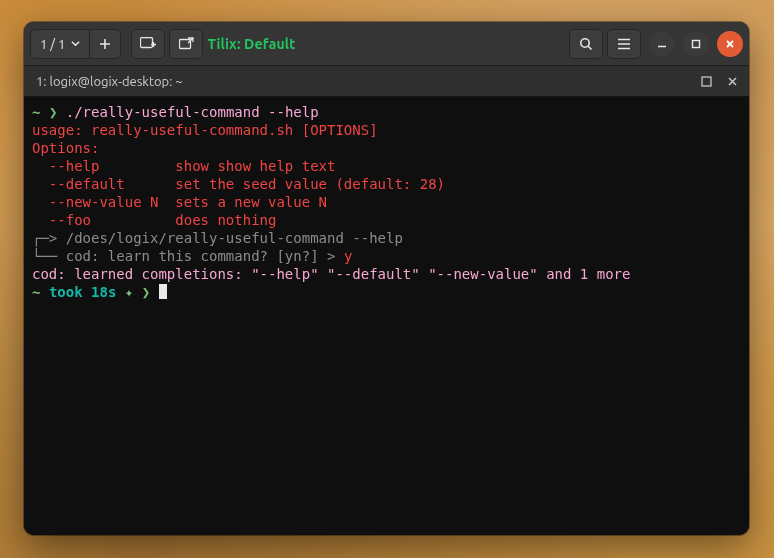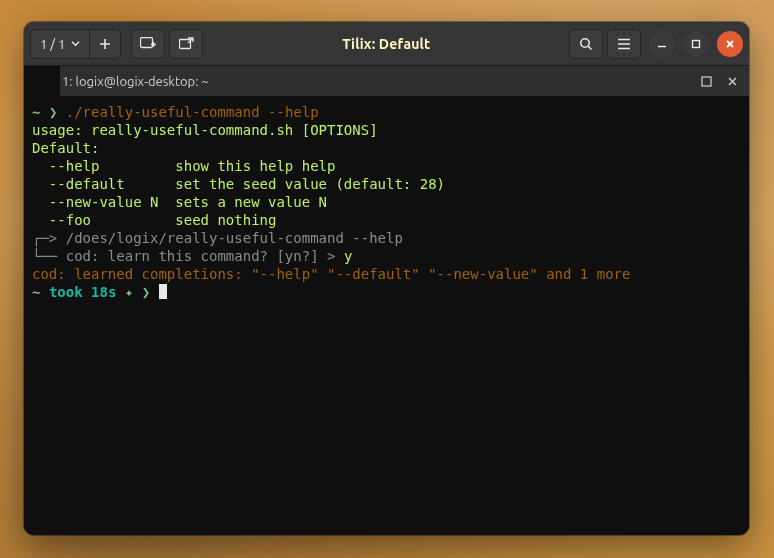--- a/index.html
+++ b/index.html
@@ -72,24 +72,23 @@
     display: inline-flex;
     align-items: center;
     justify-content: center;
     padding: 0 9px;
     color: #e6e6e6;
     cursor: pointer;
   }
   .hb-linked .hb-seg + .hb-seg { border-left: 1px solid #262626; }
   .hb-title {
     flex: 1;
-    text-align: center;
     font-weight: 700;
     font-size: 14px;
-    color: #fef9c3;
+    color: #22c55e;
     letter-spacing: 0.2px;
   }
   .win-btn {
     width: 26px;
     height: 26px;
     border-radius: 50%;
     display: inline-flex;
     align-items: center;
     justify-content: center;
     border: none;
@@ -101,23 +100,22 @@
   .win-btn.close { background: #e35b35; color: #fff; }
   .icon { display:inline-block; line-height:0; }
   
   .tabbar {
     height: 30px;
     background: #2f2f2f;
     border-bottom: 1px solid #151515;
     display: flex;
     align-items: center;
     color: #cdcdcd;
-    padding: 0 6px 0 2px;
+    padding: 0 6px 0 12px;
     font-size: 13px;
-    margin-left: 36px;
   }
   .tab-title { flex: 1; }
   .tab-icon {
     width: 22px;
     height: 22px;
     display:inline-flex;
     align-items:center;
     justify-content:center;
     color:#c6c6c6;
     cursor:pointer;
@@ -133,23 +131,23 @@
     position: absolute;
     inset: 6px 8px 8px 8px;
     font-family: "DejaVu Sans Mono","Liberation Mono","Consolas",monospace;
     font-size: 14px;
     line-height: 18px;
     white-space: pre;
     color: #dddddd;
   }
   .g  { color: #7cc07c; }   
   .gy { color: #14b8a6; }   
-  .cy { color: #a16207; }   
+  .cy { color: #f9a8d4; }   
   .cg { color: #8c8c8c; }   
-  .wt { color: #bef264; }   
+  .wt { color: #ef4444; }   
   .bold { font-weight:700; }
 </style>
 </head>
 <body>
 
 <div class="desktop-bg"></div>
 
 <div class="window">
 
   <div class="headerbar">
@@ -248,24 +246,24 @@
         <svg width="11" height="11" viewBox="0 0 11 11">
             <path d="M2 2l7 7M9 2l-7 7" stroke="currentColor" stroke-width="1.5"></path>
           </svg>
       </span>
     </span>
   </div>
 
   <div class="termwrap">
     <div class="term"><span class="g bold">~</span> <span class="g bold">❯</span> <span class="cy">./really-useful-command --help</span>
 <span class="wt">usage: really-useful-command.sh [OPTIONS]</span>
-<span class="wt">Default:</span>
-<span class="wt">  --help         show this help help</span>
+<span class="wt">Options:</span>
+<span class="wt">  --help         show show help text</span>
 <span class="wt">  --default      set the seed value (default: 28)</span>
 <span class="wt">  --new-value N  sets a new value N</span>
-<span class="wt">  --foo          seed nothing</span>
+<span class="wt">  --foo          does nothing</span>
 <span class="cg">┌─&gt; </span><span class="cg">/does/logix/really-useful-command --help</span>
 <span class="cg">└── </span><span class="cg">cod: learn this command? [yn?] &gt; </span><span class="wt">y</span>
 <span class="cy">cod: learned completions: "--help" "--default" "--new-value" and 1 more</span>
 <span class="g bold">~</span> <span class="gy bold">took</span> <span class="gy bold">18s</span> <span class="g bold">✦</span> <span class="g bold">❯</span> <span class="wt" style="display:inline-block;width:8px;height:15px;background:#e9e9e9;vertical-align:-2px;"></span></div>
   </div>
 
 </div>
 
 </body></html>

